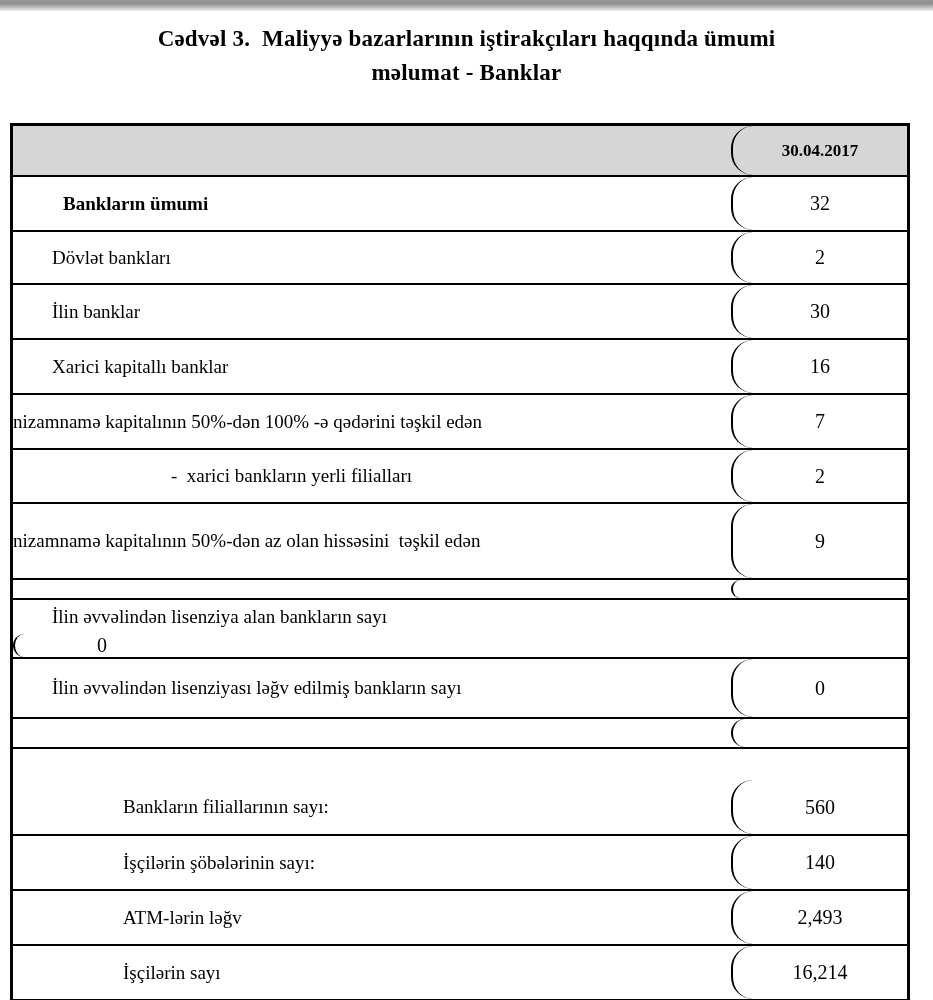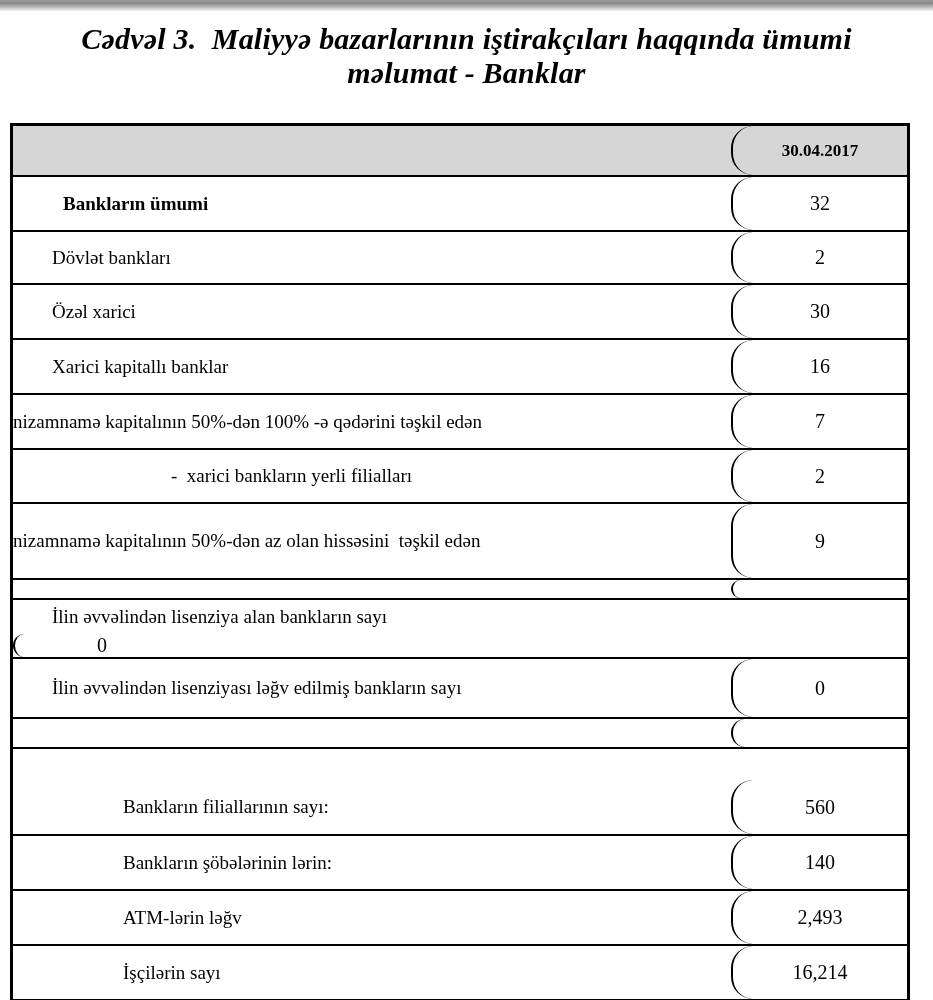--- a/index.html
+++ b/index.html
@@ -18,24 +18,23 @@
     top: 0; left: 0;
     width: 933px; height: 11px;
     background: linear-gradient(to bottom, #9a9a9a 0%, #8b8b8b 30%, #c2c2c2 70%, #f0f0f0 100%);
   }
   .title-block {
     position: absolute;
     top: 22px; left: 0;
     width: 933px;
     text-align: center;
     font-weight: bold;
-    font-size: 30px;
+    font-size: 23px;
     line-height: 34px;
     letter-spacing: 0.2px;
-    font-style: italic;
   }
   .title-line { display: block; white-space: pre-wrap; }
   .data-table {
     position: absolute;
     left: 10px;
     top: 123px;
     width: 894px;
     border: 3px solid #000;
     background: #fff;
   }
@@ -101,21 +100,21 @@
     <div class="cell label">Bankların ümumi</div>
     <div class="cell value">32</div>
   </div>
 
   <div class="row ind2 hC">
     <div class="cell label">Dövlət bankları</div>
     <div class="cell value">2</div>
   </div>
 
   <div class="row ind2 hB">
-    <div class="cell label">Özəl xarici</div>
+    <div class="cell label">İlin banklar</div>
     <div class="cell value">30</div>
   </div>
 
   <div class="row ind2 hB">
     <div class="cell label">Xarici kapitallı banklar</div>
     <div class="cell value">16</div>
   </div>
 
   <div class="row ind4 hB">
     <div class="cell label">nizamnamə kapitalının 50%-dən 100% -ə qədərini təşkil edən</div>
@@ -151,21 +150,21 @@
     <div class="cell label"></div>
     <div class="cell value"></div>
   </div>
 
   <div class="row ind3 hJ">
     <div class="cell label">Bankların filiallarının sayı:</div>
     <div class="cell value">560</div>
   </div>
 
   <div class="row ind3 hB">
-    <div class="cell label">Bankların şöbələrinin lərin:</div>
+    <div class="cell label">İşçilərin şöbələrinin sayı:</div>
     <div class="cell value">140</div>
   </div>
 
   <div class="row ind3 hB">
     <div class="cell label">ATM-lərin ləğv</div>
     <div class="cell value">2,493</div>
   </div>
 
   <div class="row ind3 hB">
     <div class="cell label">İşçilərin sayı</div>

